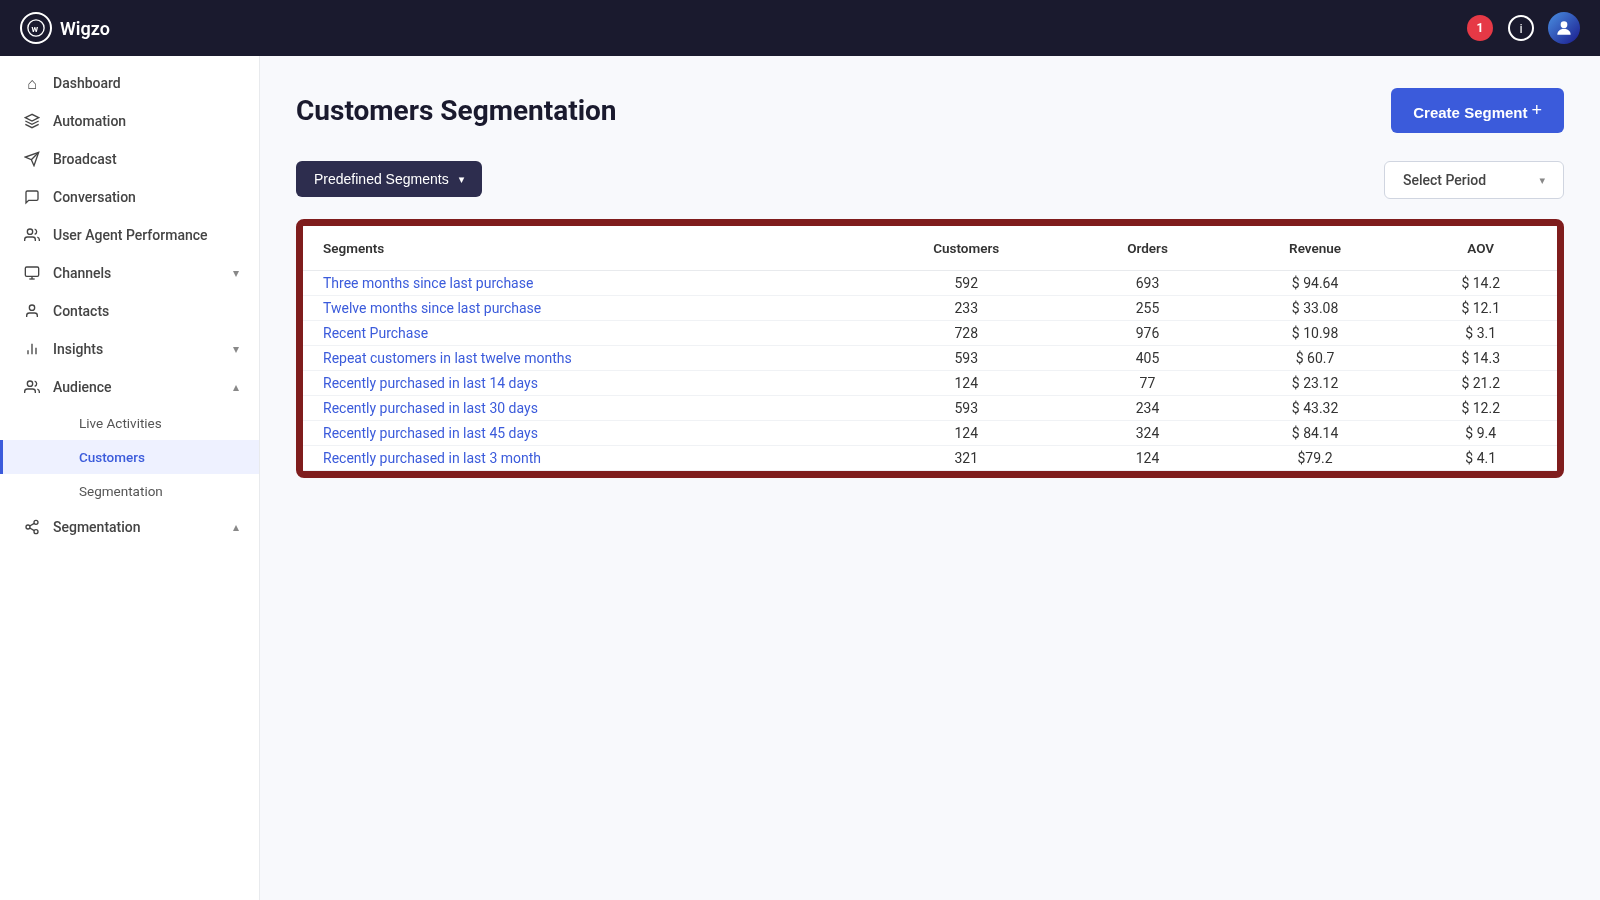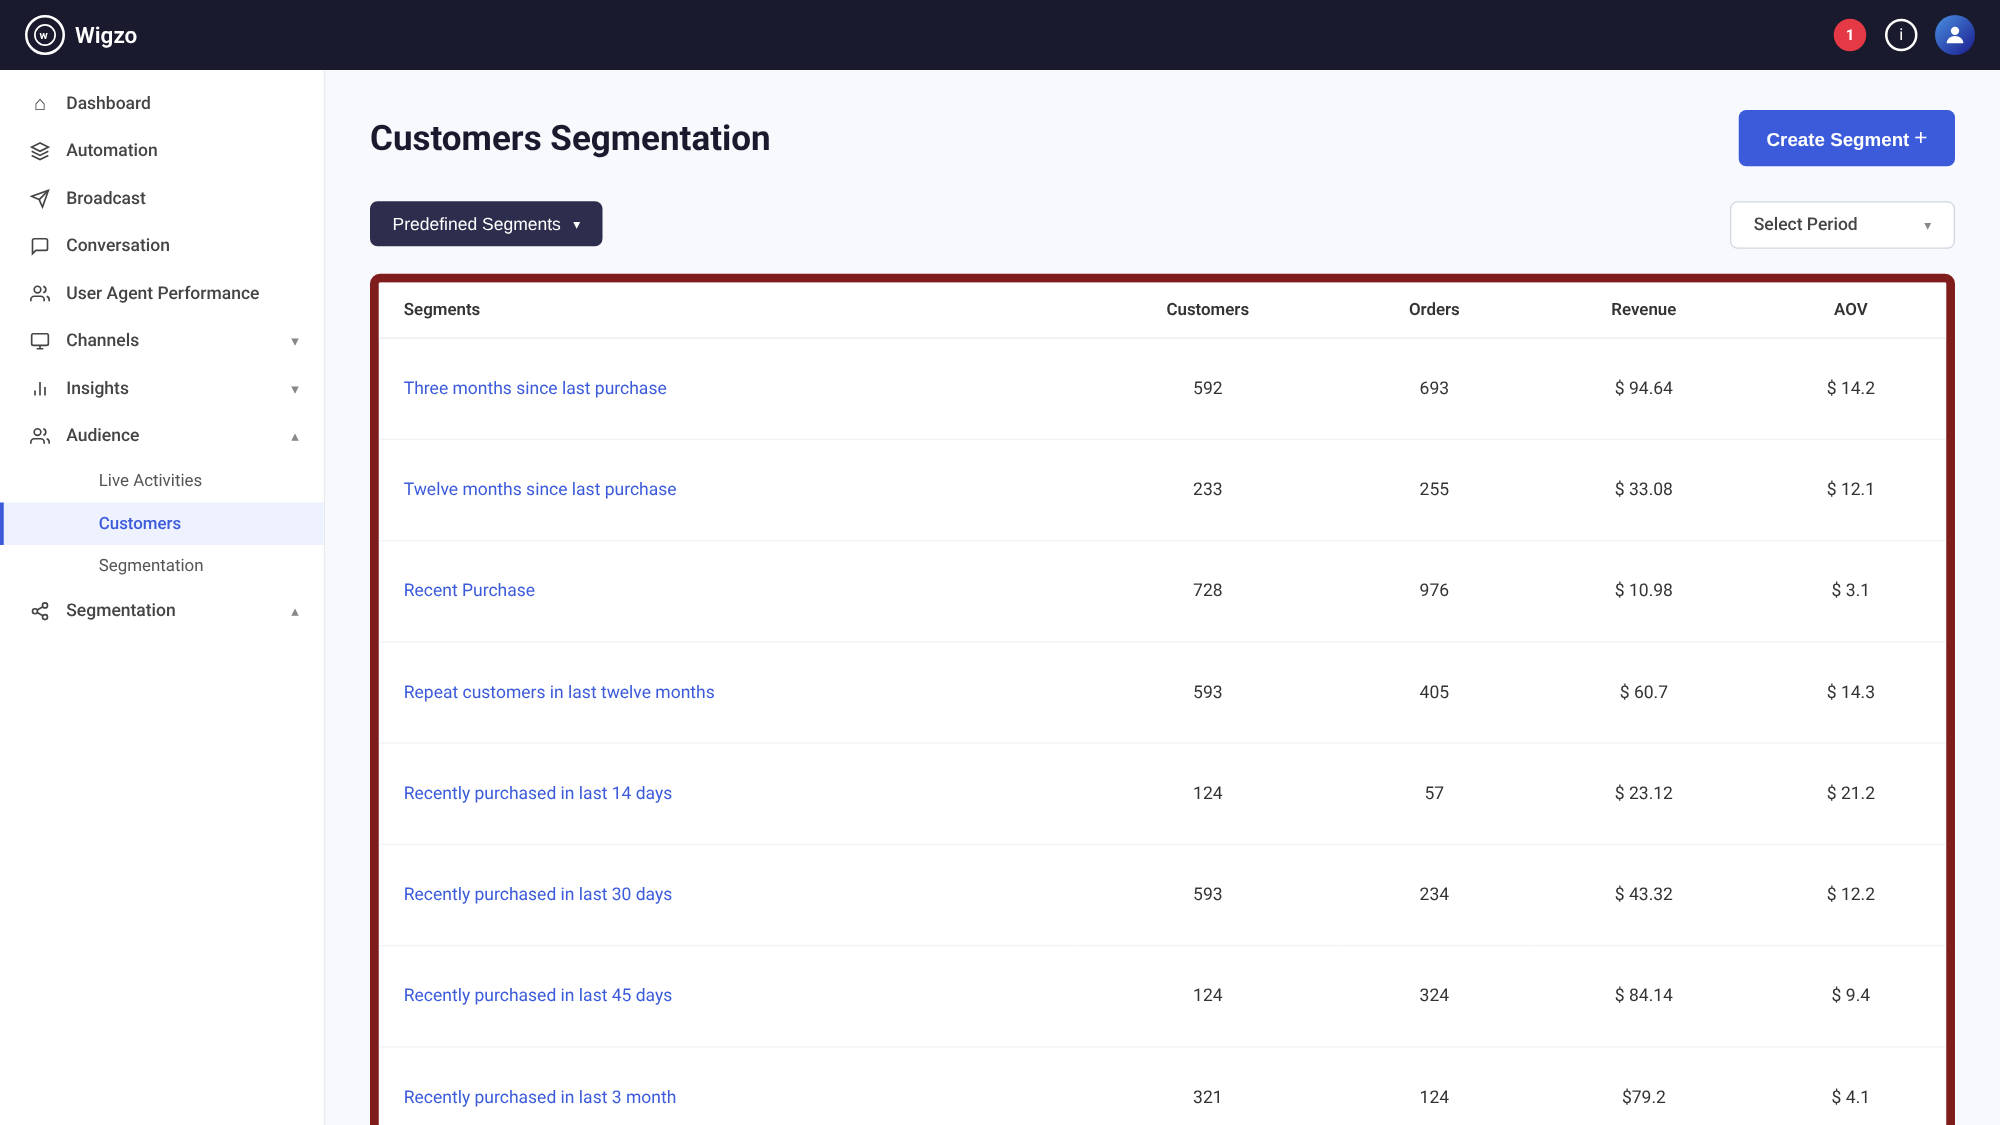--- a/index.html
+++ b/index.html
@@ -254,21 +254,21 @@
     thead th:nth-child(3),
     thead th:nth-child(4),
     thead th:nth-child(5) {
       text-align: center;
     }
     tbody tr {
       border-bottom: 1px solid #f0f2f5;
       transition: background 0.1s;
     }
     tbody td {
-      padding: 32px 20px;
+      padding: 4px 20px;
       font-size: 14px;
       color: #333;
     }
     tbody td:first-child a {
       color: #3b5bdb;
       text-decoration: none;
       font-weight: 400;
     }
     tbody td:nth-child(2),
     tbody td:nth-child(3),
@@ -354,20 +354,29 @@
     <div class="sidebar-item">
       <span class="icon">
         <svg width="16" height="16" viewBox="0 0 24 24" fill="none" stroke="currentColor" stroke-width="2">
           <rect x="2" y="3" width="20" height="14" rx="2"></rect>
             <line x1="8" y1="21" x2="16" y2="21"></line>
             <line x1="12" y1="17" x2="12" y2="21"></line>
         </svg>
       </span>
       <span>Channels</span>
       <span class="chevron">▾</span>
+    </div>
+    <div class="sidebar-item">
+      <span class="icon">
+        <svg width="16" height="16" viewBox="0 0 24 24" fill="none" stroke="currentColor" stroke-width="2">
+          <path d="M20 21v-2a4 4 0 0 0-4-4H8a4 4 0 0 0-4 4v2"></path>
+            <circle cx="12" cy="7" r="4"></circle>
+        </svg>
+      </span>
+      <span>Contacts</span>
     </div>
     <div class="sidebar-item">
       <span class="icon">
         <svg width="16" height="16" viewBox="0 0 24 24" fill="none" stroke="currentColor" stroke-width="2">
           <line x1="18" y1="20" x2="18" y2="10"></line>
             <line x1="12" y1="20" x2="12" y2="4"></line>
             <line x1="6" y1="20" x2="6" y2="14"></line>
         </svg>
       </span>
       <span>Insights</span>
@@ -479,21 +488,21 @@
       <td>593</td>
       <td>405</td>
       <td>$ 60.7</td>
       <td>$ 14.3</td>
     </tr>
             <tr>
       <td>
         <a href="#">Recently purchased in last 14 days</a>
       </td>
       <td>124</td>
-      <td>57</td>
+      <td>77</td>
       <td>$ 23.12</td>
       <td>$ 21.2</td>
     </tr>
             <tr>
       <td>
         <a href="#">Recently purchased in last 30 days</a>
       </td>
       <td>593</td>
       <td>234</td>
       <td>$ 43.32</td>

